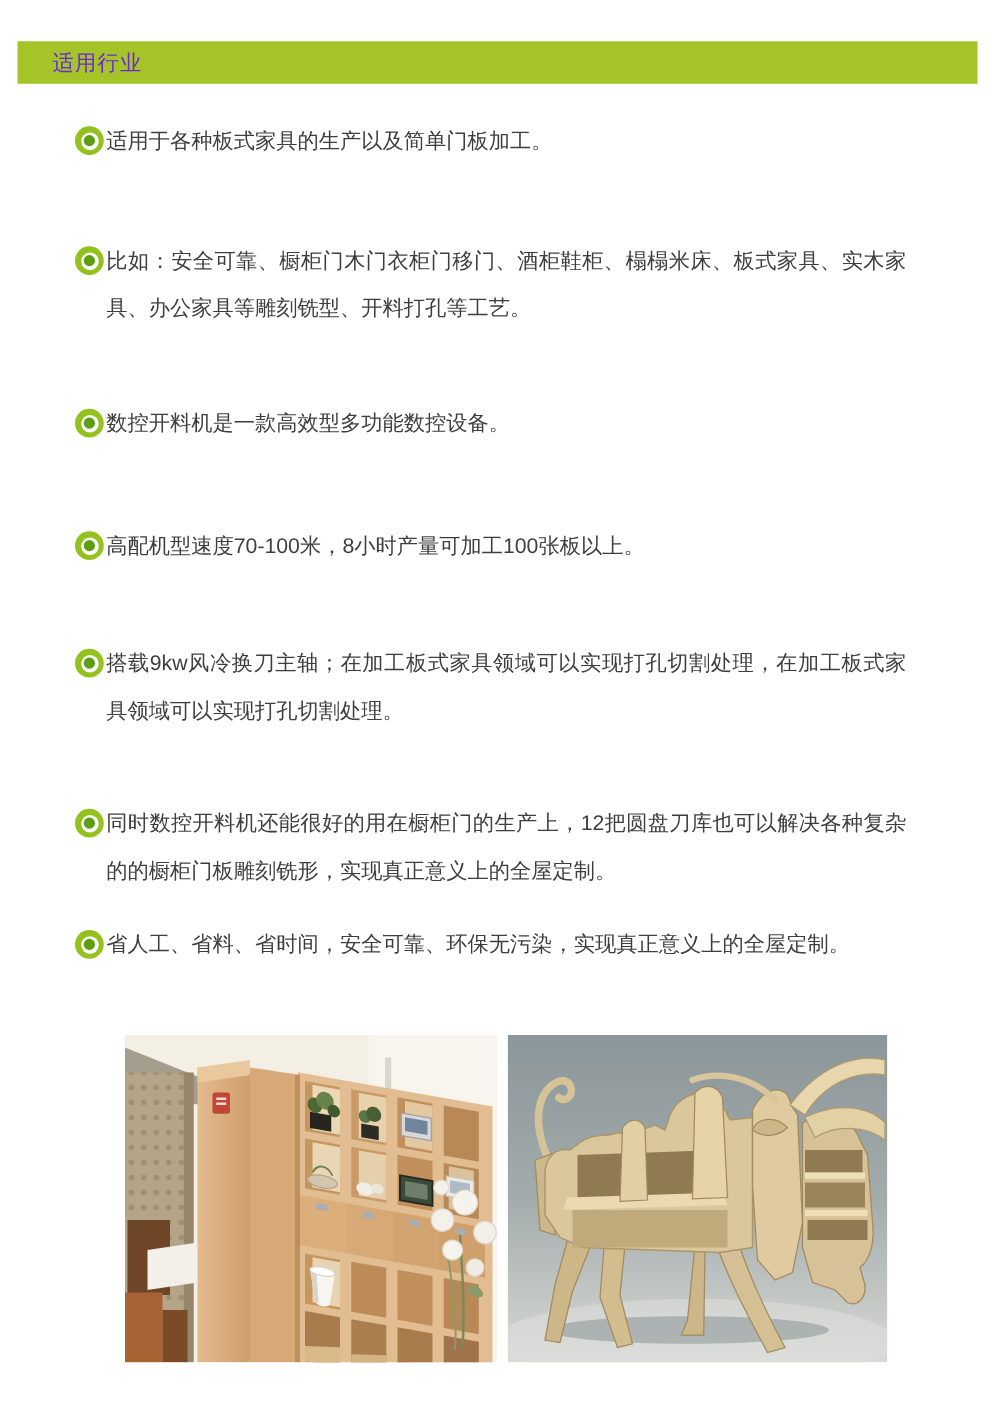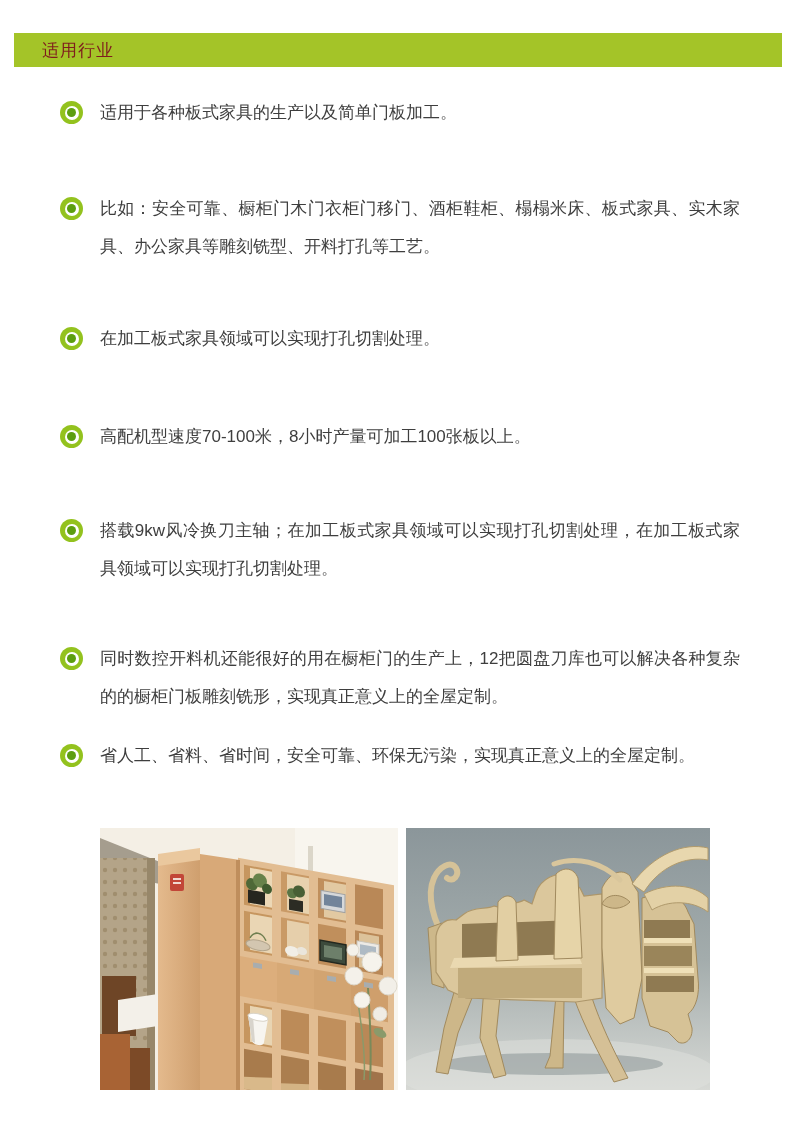--- a/index.html
+++ b/index.html
@@ -9,37 +9,37 @@
   }
   .page{position:absolute;inset:0;overflow:hidden;background:#fff;}
 
   
   .header-bar{
     position:absolute;left:14px;top:33px;width:768px;height:34px;
     background:var(--accent-green,#a4c428);
     display:flex;align-items:center;
   }
   .header-title{
-    color:#7f1d1d;font-size:17px;padding-left:28px;letter-spacing:1px;
+    color:#6d28d9;font-size:17px;padding-left:28px;letter-spacing:1px;
   }
 
   
   .bullet{position:absolute;left:0;width:800px;}
   .bicon{
     position:absolute;left:60px;top:7px;width:23px;height:23px;border-radius:50%;
     background:var(--bullet-ring-green,#93c21e);
     display:flex;align-items:center;justify-content:center;
   }
   .bgap{
     width:14px;height:14px;border-radius:50%;background:#ffffff;
     display:flex;align-items:center;justify-content:center;
   }
   .bdot{width:9px;height:9px;border-radius:50%;background:var(--bullet-dot-green,#5c9e10);}
   .btext{
-    position:absolute;left:100px;top:0;width:640px;margin:0;
+    position:absolute;left:85px;top:0;width:640px;margin:0;
     font-size:17px;line-height:38px;color:var(--text-color,#3e3e3e);
     text-align:justify;
   }
 
   
   .fig{position:absolute;top:828px;overflow:hidden;font-size:0;line-height:0;}
   .fig-left{left:100px;width:298px;height:262px;}
   .fig-right{left:406px;width:304px;height:262px;}
 </style>
 </head>
@@ -66,21 +66,21 @@
         </span>
       </span>
     <p class="btext">比如：安全可靠、橱柜门木门衣柜门移门、酒柜鞋柜、榻榻米床、板式家具、实木家具、办公家具等雕刻铣型、开料打孔等工艺。</p>
   </div>
   <div class="bullet" style="top:320px">
     <span class="bicon">
         <span class="bgap">
           <span class="bdot"></span>
         </span>
       </span>
-    <p class="btext">在加工板式家具领域可以实现打孔切割处理。</p>
+    <p class="btext">数控开料机是一款高效型多功能数控设备。</p>
   </div>
   <div class="bullet" style="top:418px">
     <span class="bicon">
         <span class="bgap">
           <span class="bdot"></span>
         </span>
       </span>
     <p class="btext">高配机型速度70-100米，8小时产量可加工100张板以上。</p>
   </div>
   <div class="bullet" style="top:512px">

